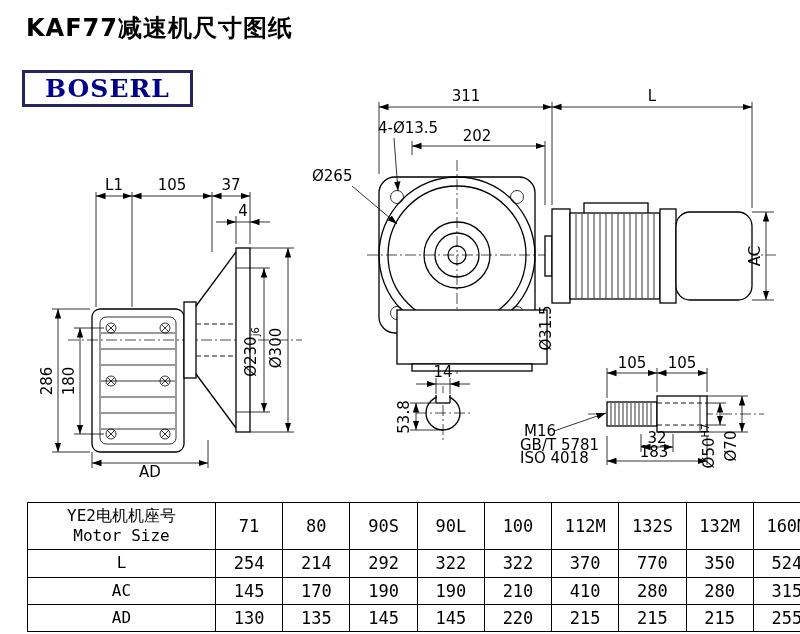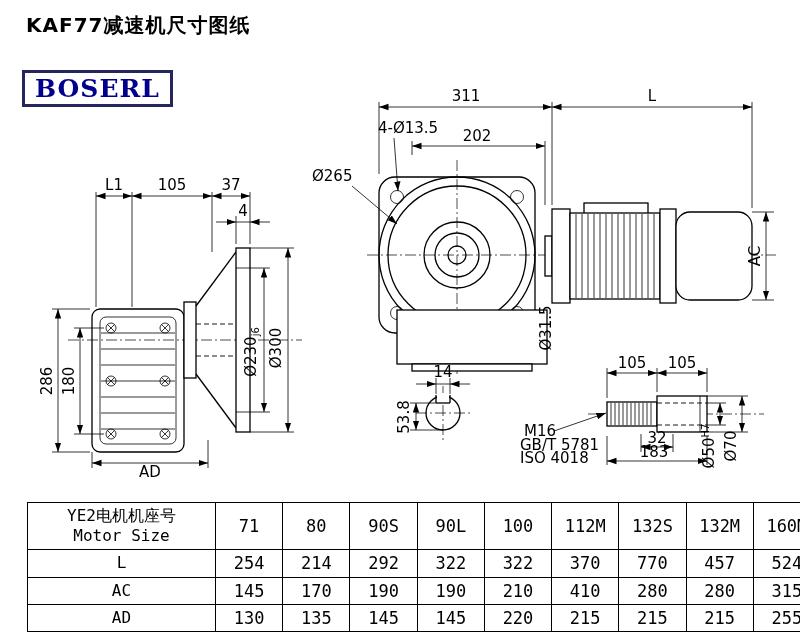--- a/index.html
+++ b/index.html
@@ -1,21 +1,21 @@
 <!DOCTYPE html>
 <html><head>
 <meta charset="utf-8">
 <style>
   * { margin:0; padding:0; box-sizing:border-box; }
   html,body { width:800px; height:634px; background:#ffffff; font-family:"DejaVu Sans", sans-serif; }
   .page { position:relative; width:800px; height:634px; background:#fff; overflow:hidden; color:#000; }
 
-  .title { position:absolute; left:26px; top:12px; font-size:20px; font-weight:bold; letter-spacing:1px; white-space:nowrap; }
-
-  .logo-box { position:absolute; left:22px; top:70px; border:3px solid #26265e; background:#fff; padding:1px 10px;text-align:center; }
+  .title { position:absolute; left:26px; top:12px; font-size:24px; font-weight:bold; letter-spacing:1px; white-space:nowrap; }
+
+  .logo-box { position:absolute; left:22px; top:70px; border:3px solid #26265e; background:#fff; padding:1px 20px;text-align:center; }
   .logo-text { font-family:"DejaVu Serif", serif; font-weight:bold; font-size:25px; color:#00008B; letter-spacing:1px; }
 
   svg.drawing { position:absolute; left:0; top:0; }
   .ol   { fill:none; stroke:#000; stroke-width:1.3; }
   .olw  { fill:#fff;  stroke:#000; stroke-width:1.3; }
   .thin { fill:none; stroke:#000; stroke-width:0.8; }
   .cl   { fill:none; stroke:#000; stroke-width:0.7; stroke-dasharray:11 3 2 3; }
   .dash { fill:none; stroke:#000; stroke-width:0.9; stroke-dasharray:5 3; }
   .ext  { fill:none; stroke:#000; stroke-width:0.8; }
   text.dim { font-size:15px; fill:#000; font-family:"DejaVu Sans", sans-serif; }
@@ -329,21 +329,21 @@
     </tr>
     <tr class="datarow">
       <td class="firstcol">L</td>
       <td>254</td>
       <td>214</td>
       <td>292</td>
       <td>322</td>
       <td>322</td>
       <td>370</td>
       <td>770</td>
-      <td>457</td>
+      <td>350</td>
       <td>524</td>
     </tr>
     <tr class="datarow">
       <td class="firstcol">AC</td>
       <td>145</td>
       <td>170</td>
       <td>190</td>
       <td>190</td>
       <td>210</td>
       <td>410</td>

